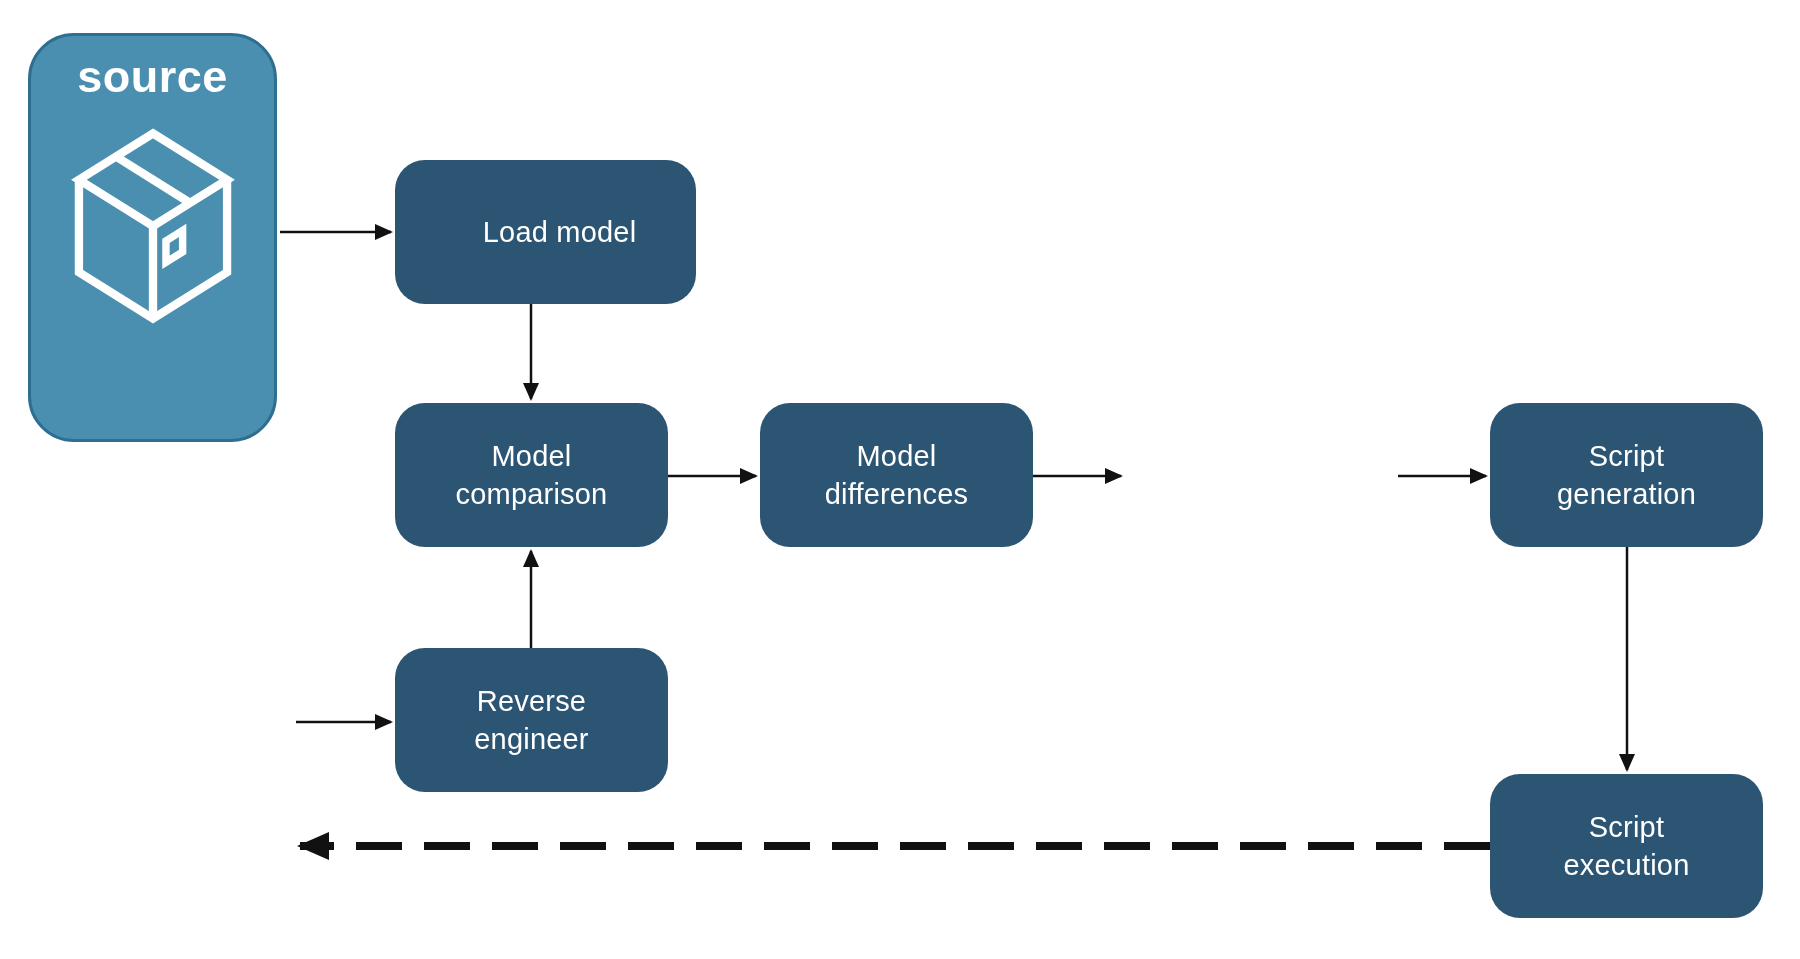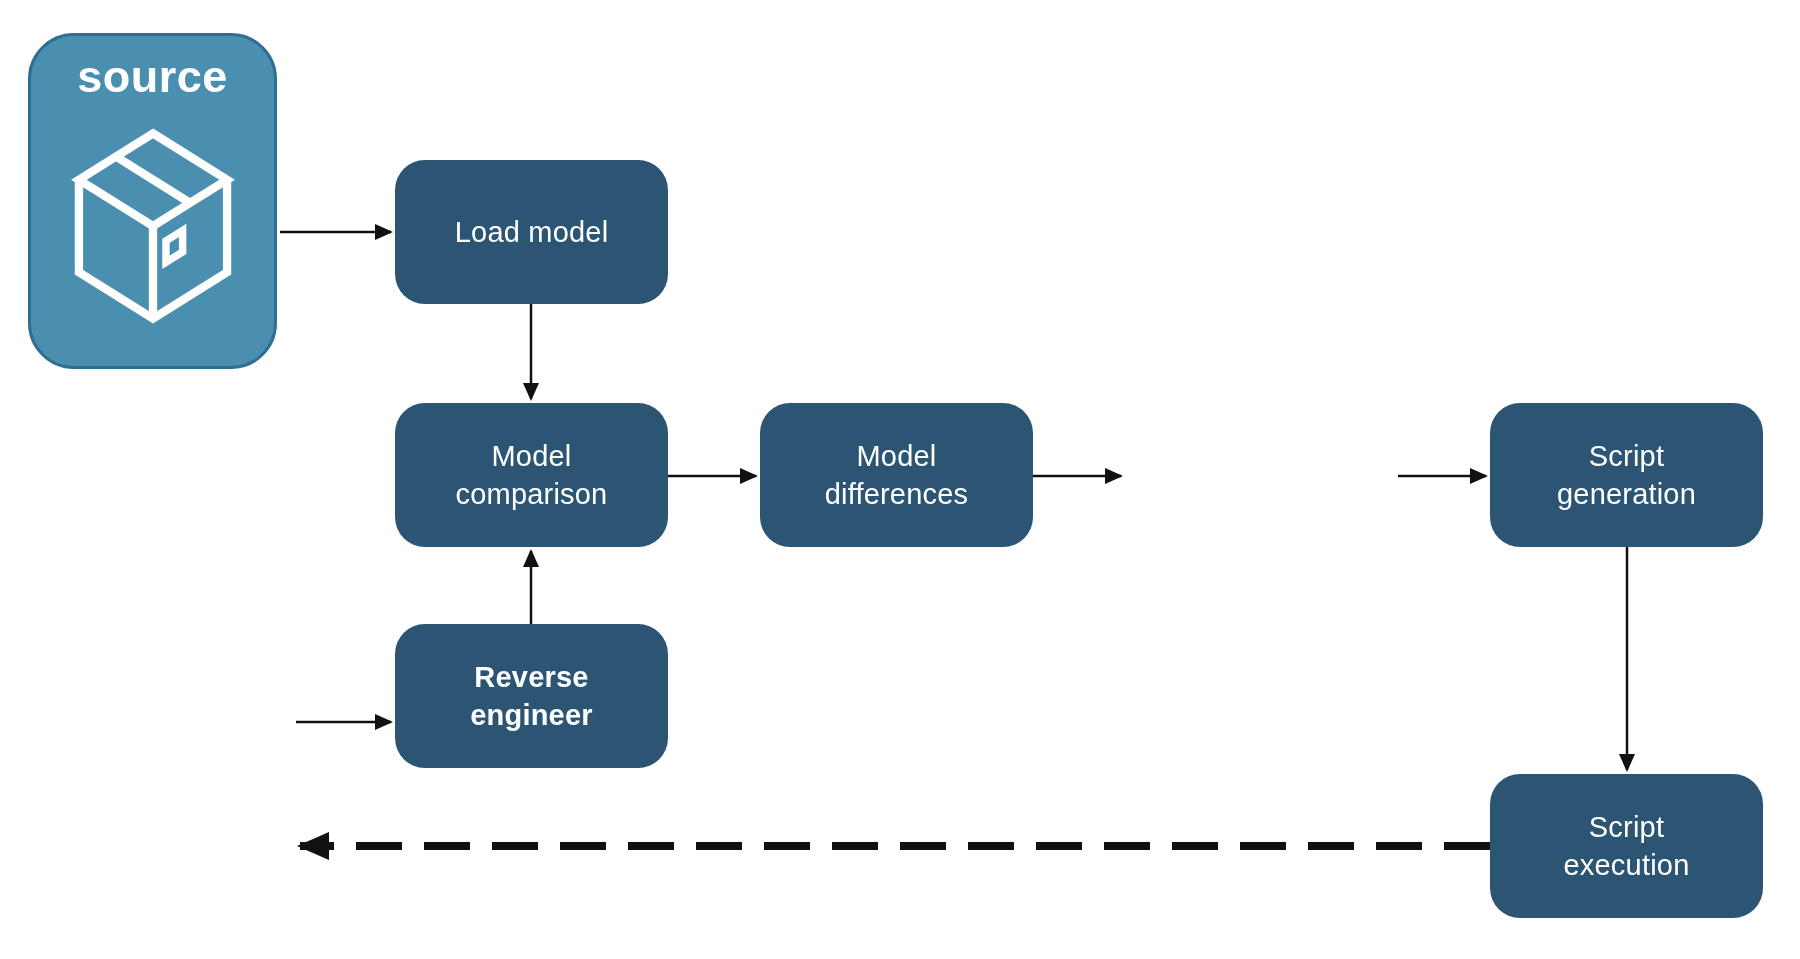--- a/index.html
+++ b/index.html
@@ -27,41 +27,41 @@
     color: #ffffff;
     display: flex;
     align-items: center;
     justify-content: center;
     text-align: center;
     font-size: 29px;
     line-height: 1.32;
     white-space: pre-line;
     letter-spacing: 0.2px;
   }
-  .node--load-model        { left: 395px;  top: 160px; }
+  .node--load-model        { left: 395px;  top: 160px; padding-left: 28px; }
   .node--model-comparison  { left: 395px;  top: 403px; }
   .node--model-differences { left: 760px;  top: 403px; }
   .node--deployment-plan   { left: 1125px; top: 403px; }
   .node--script-generation { left: 1490px; top: 403px; }
-  .node--reverse-engineer  { left: 395px;  top: 624px; font-weight: bold; }
+  .node--reverse-engineer  { left: 395px;  top: 648px; }
   .node--script-execution  { left: 1490px; top: 774px; }
 
   
   .endpoint {
     position: absolute;
     border-radius: 46px;
     background: #4A8FB0;
     border: 3px solid #2E6E90;
     box-sizing: border-box;
     display: flex;
     flex-direction: column;
     align-items: center;
     color: #ffffff;
   }
-  .endpoint--source { left: 28px; top: 33px;  width: 249px; height: 336px; }
+  .endpoint--source { left: 28px; top: 33px;  width: 249px; height: 409px; }
   .endpoint--target { left: 45px; top: 603px; width: 248px; height: 327px; }
   .endpoint__label {
     margin-top: 16px;
     font-size: 45px;
     font-weight: 700;
     letter-spacing: 0.5px;
     line-height: 1.1;
   }
   .endpoint__icon { display: block; }
   .endpoint--source .endpoint__icon { width: 186px; height: 200px; margin-top: 24px; }

